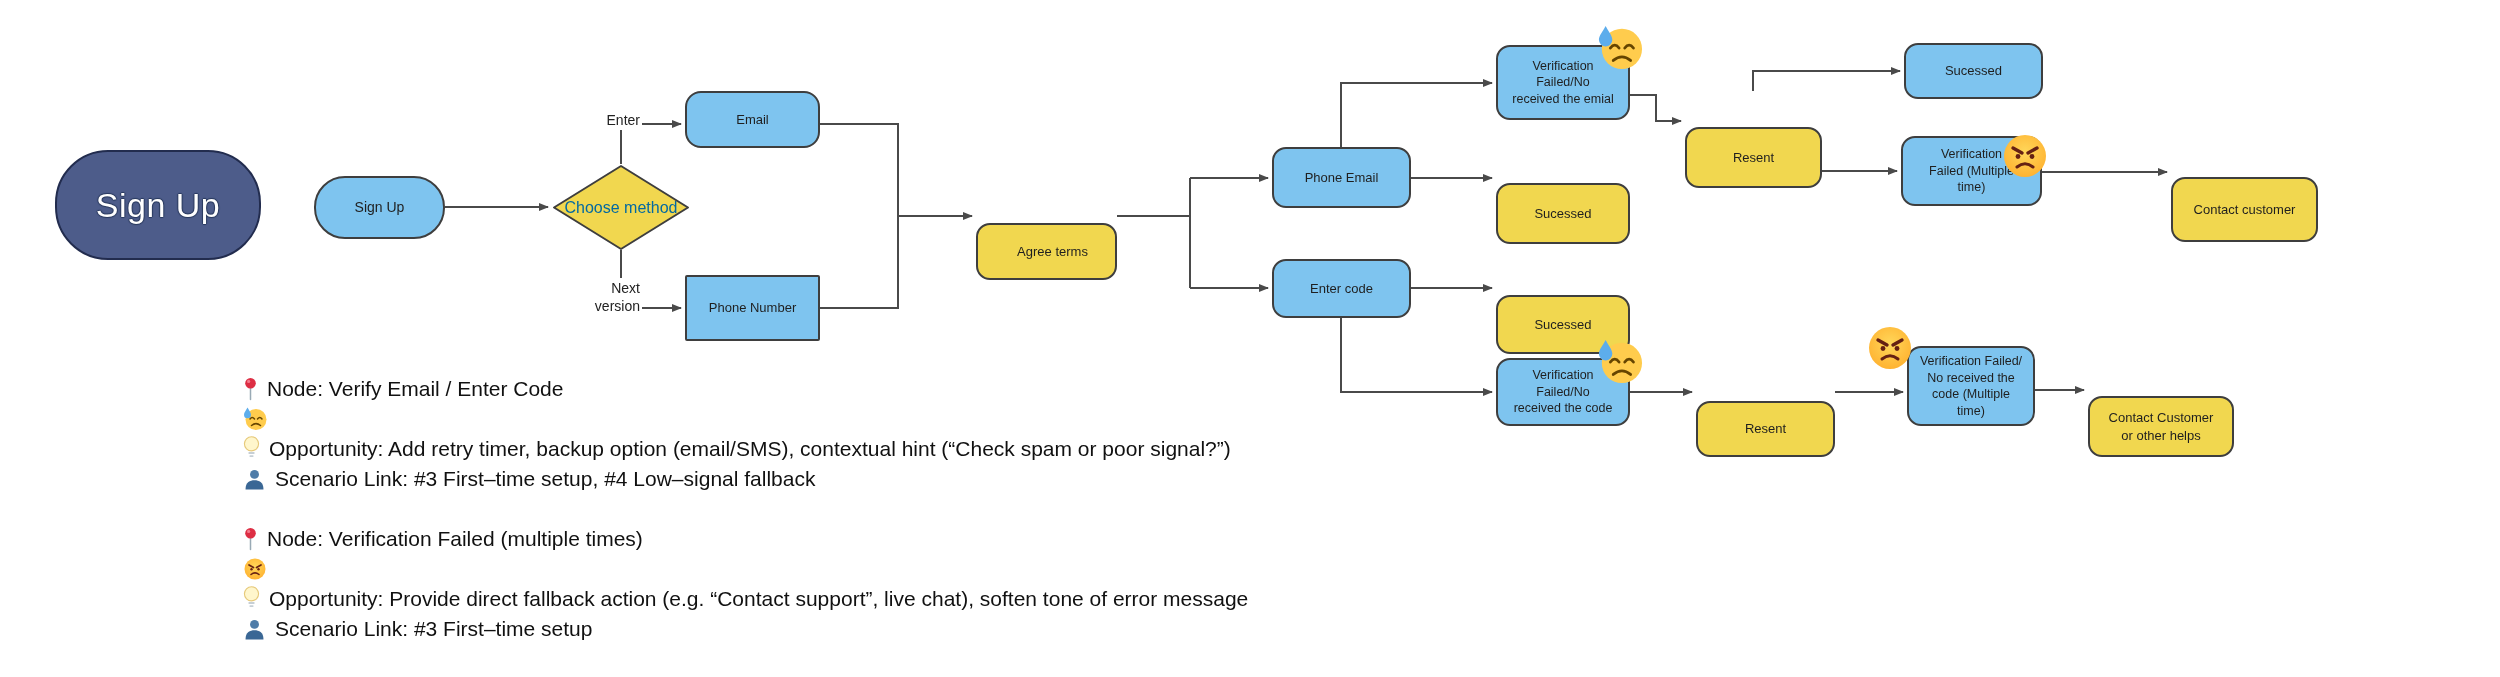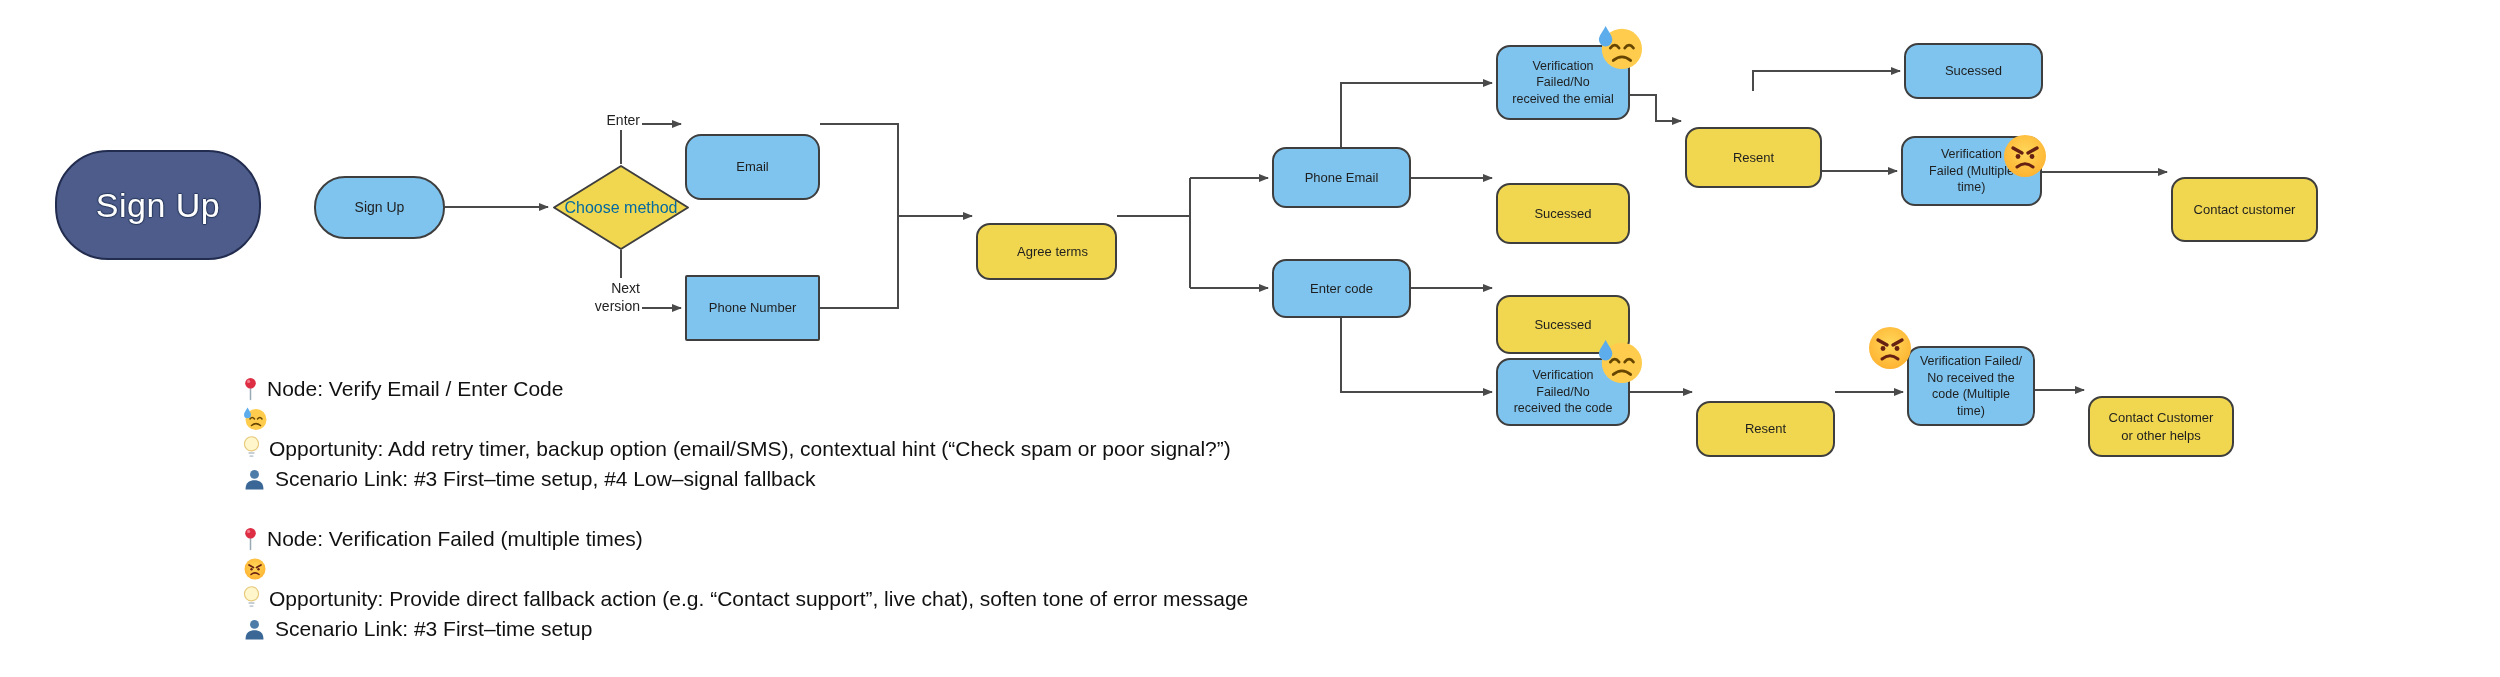--- a/index.html
+++ b/index.html
@@ -115,21 +115,21 @@
 
   <div class="node blue" style="left:314px;top:176px;width:131px;height:63px;border-radius:31px;font-size:14px;">Sign Up</div>
 
   <div class="diamond-wrap">
     <svg width="138" height="87" viewBox="0 0 138 87">
       <polygon points="69,2 136,43.5 69,85 2,43.5" fill="#F1D74F" stroke="#3E3E3E" stroke-width="2" stroke-linejoin="round"></polygon>
     </svg>
     <span class="lbl">Choose method</span>
   </div>
 
-  <div class="node blue" style="left:685px;top:91px;width:135px;height:66px;border-radius:16px;margin-top:43px;">Email</div>
+  <div class="node blue" style="left:685px;top:91px;width:135px;height:57px;border-radius:16px;">Email</div>
   <div class="node blue" style="left:685px;top:275px;width:135px;height:66px;border-radius:2px;">Phone Number</div>
   <div class="node yellow" style="left:976px;top:187px;width:141px;height:57px;padding-left:18px;">Agree terms</div>
 
   <div class="node blue" style="left:1272px;top:147px;width:139px;height:61px;">Phone Email</div>
   <div class="node blue" style="left:1272px;top:259px;width:139px;height:59px;">Enter code</div>
 
   <div class="node yellow" style="left:1496px;top:147px;width:134px;height:61px;">Sucessed</div>
   <div class="node blue small-text" style="left:1496px;top:45px;width:134px;height:75px;">Verification
 Failed/No
 received the emial</div>

